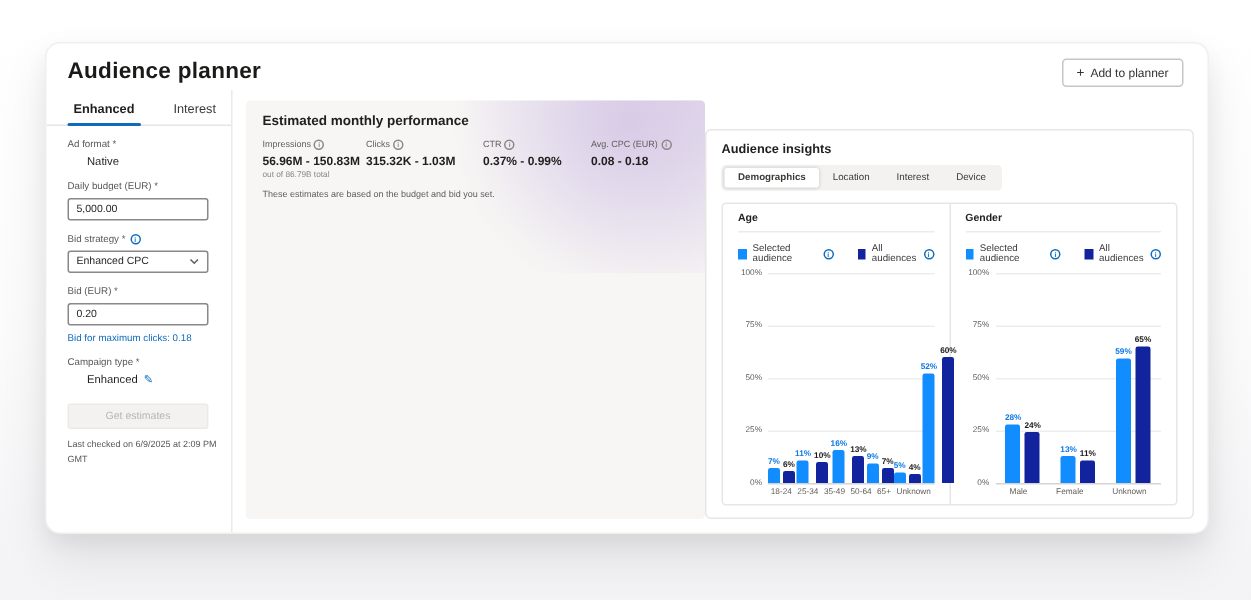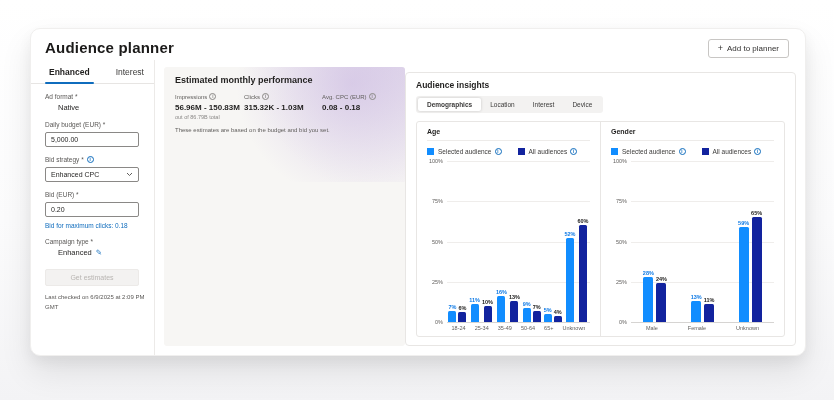--- a/index.html
+++ b/index.html
@@ -52,21 +52,21 @@
   .perf-title { font-size:9px; font-weight:bold; color:#201f1e; position:relative; }
   .metrics { display:flex; margin-top:8px; position:relative; }
   .metric:nth-child(1){ width:69px; } .metric:nth-child(2){ width:78px; }
   .metric:nth-child(3){ width:72px; } .metric:nth-child(4){ width:65px; }
   .metric:nth-child(5){ width:73px; } .metric:nth-child(6){ flex:1; }
   .m-label { font-size:6px; color:#605e5c; display:flex; align-items:center; white-space:nowrap; }
   .m-value { font-size:8px; font-weight:bold; color:#201f1e; margin-top:3px; white-space:nowrap; }
   .m-sub { font-size:5.5px; color:#8a8886; margin-top:2px; white-space:nowrap; }
   .perf-note { font-size:6px; color:#605e5c; margin-top:7px; position:relative; }
 
-  .insights { flex:1; border:1px solid #e8e6e4; border-radius:4px; margin-top:5px; padding:7px 10px 8px;
+  .insights { flex:1; border:1px solid #e8e6e4; border-radius:4px; margin-top:19px; padding:7px 10px 8px;
     display:flex; flex-direction:column; min-height:0; }
   .ins-title { font-size:8.5px; font-weight:bold; color:#201f1e; }
   .pills { display:inline-flex; background:#f3f2f1; border-radius:3px; padding:2px; margin-top:6px; align-self:flex-start; }
   .pill { font-size:6.5px; padding:3px 9px; border-radius:2px; color:#3b3a39; cursor:pointer; white-space:nowrap; }
   .pill.active { background:#fff; font-weight:bold; box-shadow:0 0 3px rgba(0,0,0,.18); }
 
   .charts { flex:1; border:1px solid #e8e6e4; border-radius:3px; margin-top:8px; display:flex; min-height:0; }
   .chart { flex:1; padding:6px 10px 5px; display:flex; flex-direction:column; min-width:0; }
   .chart + .chart { border-left:1px solid #e8e6e4; }
   .c-title { font-size:7px; font-weight:bold; color:#201f1e; padding-bottom:5px; border-bottom:1px solid #edebe9; }
@@ -163,20 +163,28 @@
           <div class="metric">
             <div class="m-label">
                 <span>Clicks</span>
                 <span class="info">i</span>
               </div>
             <div class="m-value">315.32K - 1.03M</div>
             <div class="m-sub"></div>
           </div>
           <div class="metric">
             <div class="m-label">
+                <span>CTR</span>
+                <span class="info">i</span>
+              </div>
+            <div class="m-value">0.37% - 0.99%</div>
+            <div class="m-sub"></div>
+          </div>
+          <div class="metric">
+            <div class="m-label">
                 <span>Avg. CPC (EUR)</span>
                 <span class="info">i</span>
               </div>
             <div class="m-value">0.08 - 0.18</div>
             <div class="m-sub"></div>
           </div>
         </div>
         <div class="perf-note">These estimates are based on the budget and bid you set.</div>
       </div>
 

